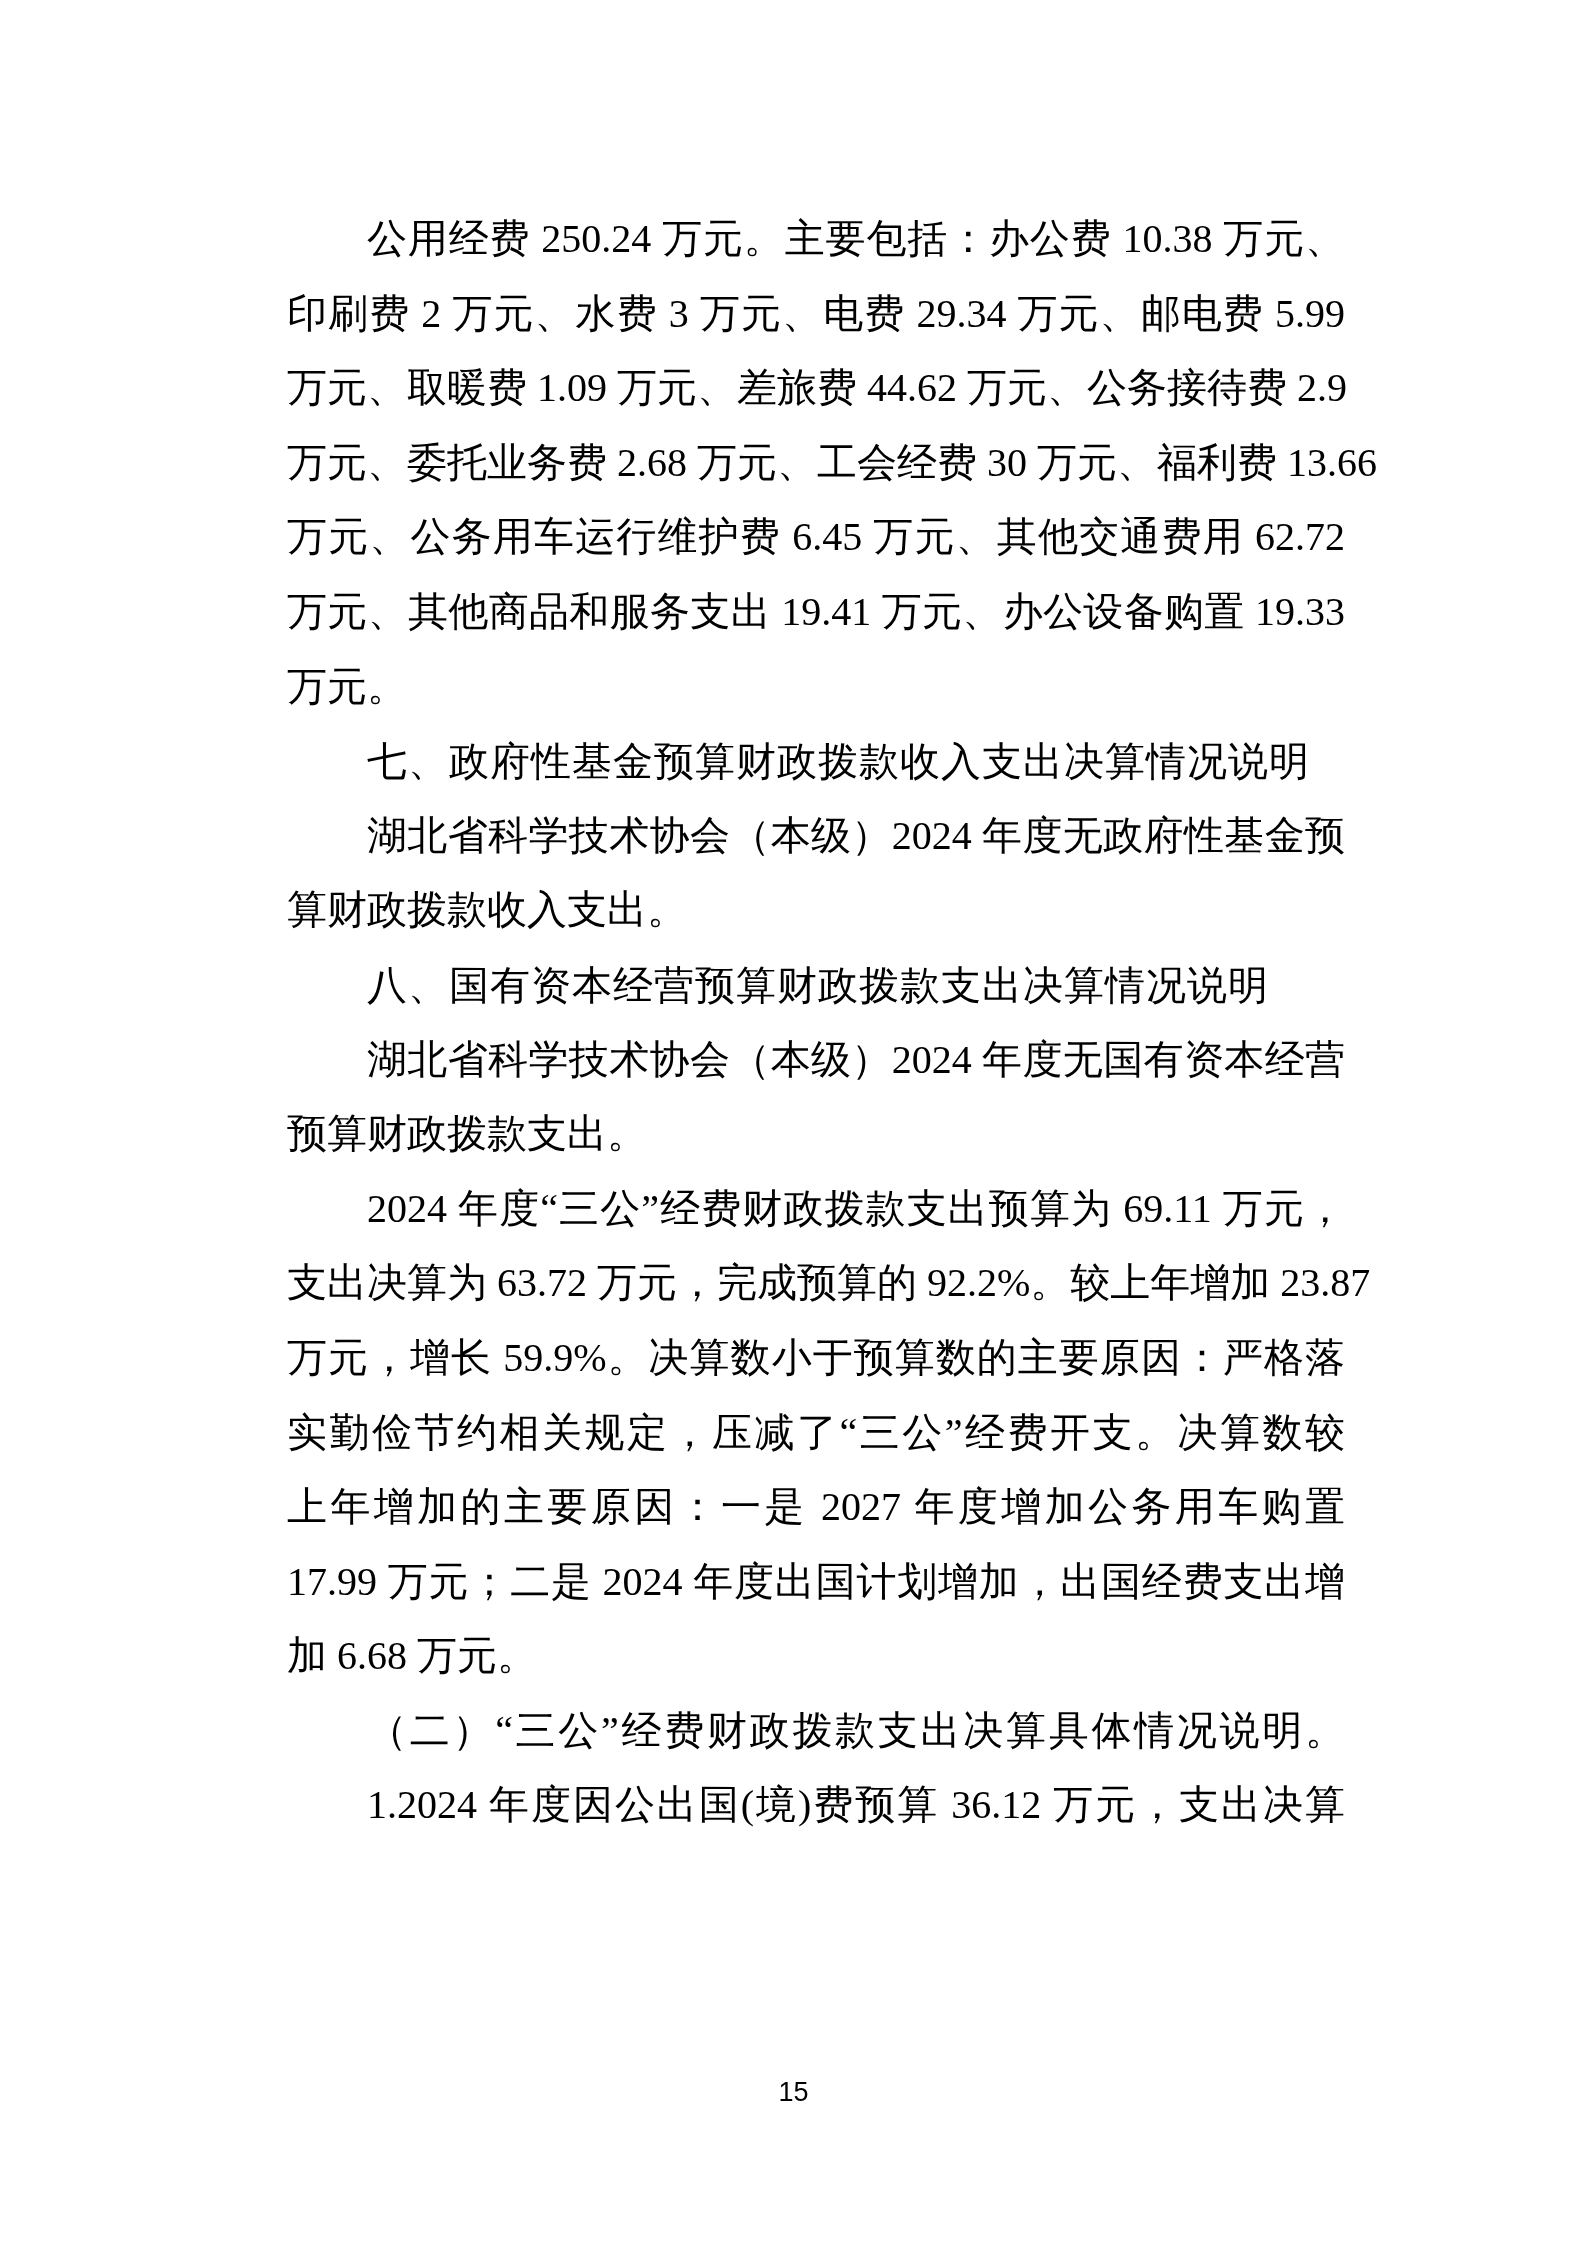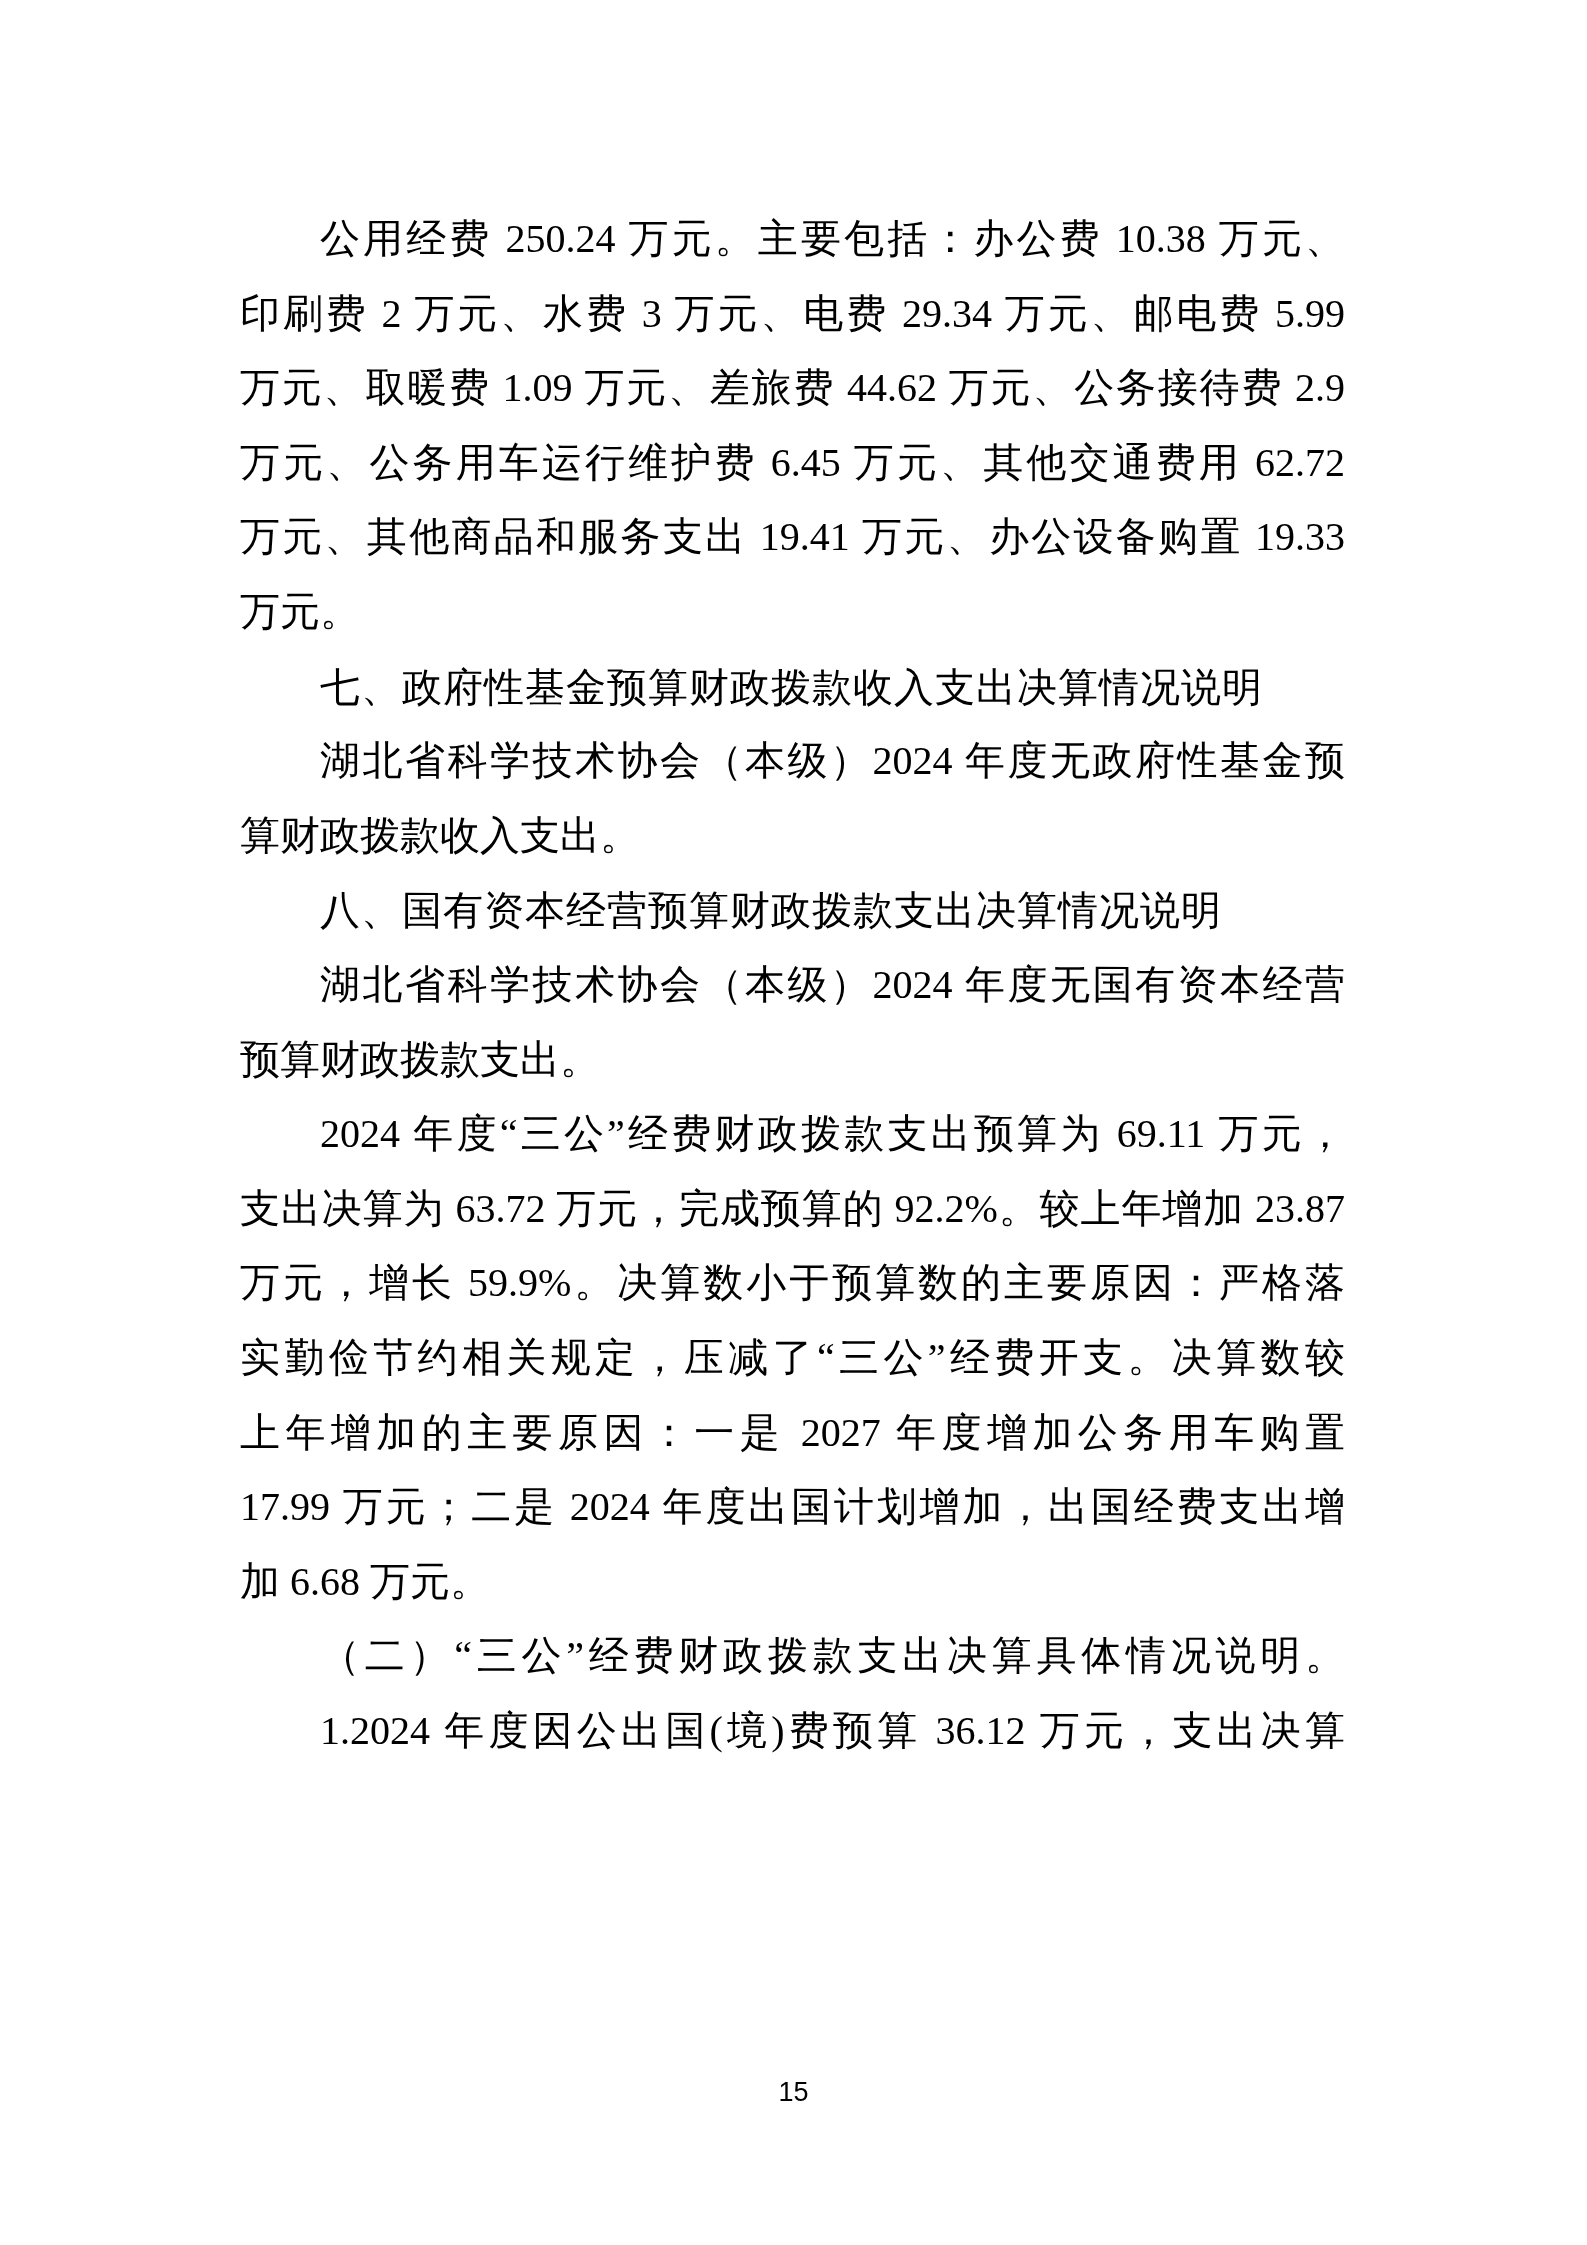--- a/index.html
+++ b/index.html
@@ -28,20 +28,21 @@
     left: 240px;
     top: 202px;
     width: 1105px;
   }
   .ln {
     height: 74.6px;
     line-height: 74.6px;
     font-size: 40px;
     white-space: nowrap;
     text-align: left;
+    margin-left: 47px;
   }
   
   .jst {
     text-align: justify;
     text-align-last: justify;
   }
   
   .ind {
     padding-left: 80px;
   }
@@ -64,20 +65,21 @@
   }
 </style>
 </head>
 <body>
 
 <div class="page">
   <div class="textblock">
     <div class="ln jst ind">公用经费 250.24 万元。主要包括：办公费 10.38 万元、</div>
     <div class="ln jst">印刷费 2 万元、水费 3 万元、电费 29.34 万元、邮电费 5.99</div>
     <div class="ln jst">万元、取暖费 1.09 万元、差旅费 44.62 万元、公务接待费 2.9</div>
+    <div class="ln jst">万元、委托业务费 2.68 万元、工会经费 30 万元、福利费 13.66</div>
     <div class="ln jst">万元、公务用车运行维护费 6.45 万元、其他交通费用 62.72</div>
     <div class="ln jst">万元、其他商品和服务支出 19.41 万元、办公设备购置 19.33</div>
     <div class="ln">万元。</div>
     <div class="ln hd">七、政府性基金预算财政拨款收入支出决算情况说明</div>
     <div class="ln jst ind">湖北省科学技术协会（本级）2024 年度无政府性基金预</div>
     <div class="ln">算财政拨款收入支出。</div>
     <div class="ln hd">八、国有资本经营预算财政拨款支出决算情况说明</div>
     <div class="ln jst ind">湖北省科学技术协会（本级）2024 年度无国有资本经营</div>
     <div class="ln">预算财政拨款支出。</div>
     <div class="ln jst ind">2024 年度“三公”经费财政拨款支出预算为 69.11 万元，</div>

